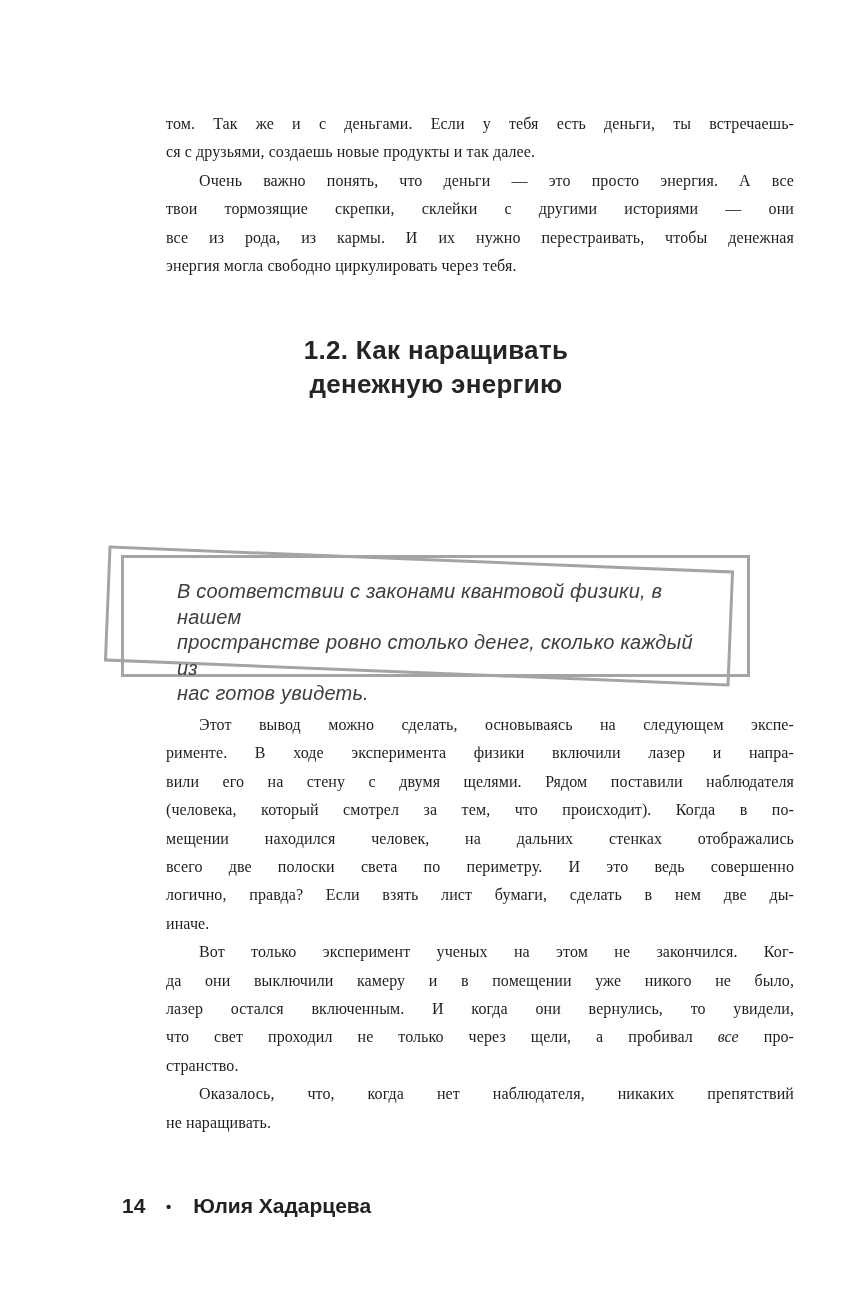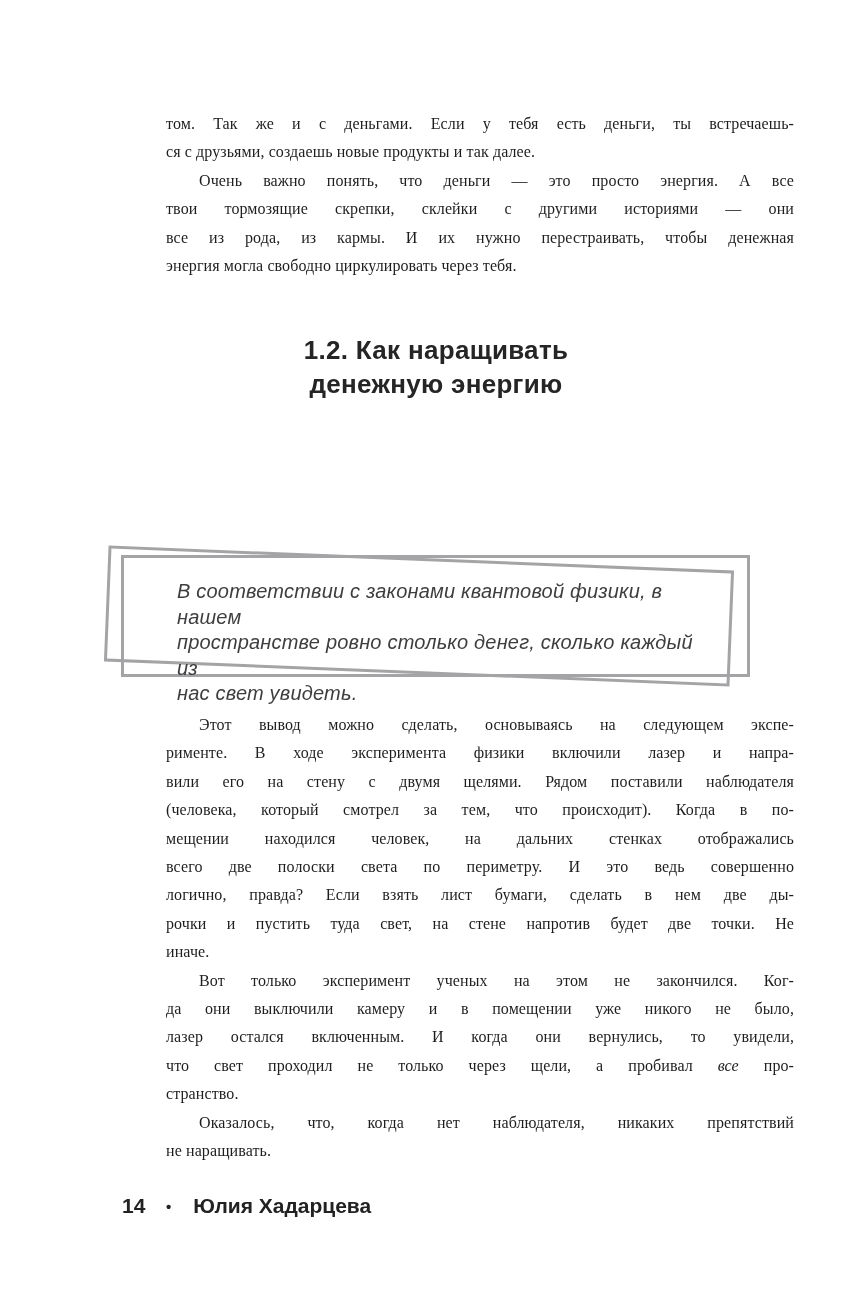--- a/index.html
+++ b/index.html
@@ -103,32 +103,31 @@
     <div>денежную энергию</div>
   </h2>
 
 
   <div class="frame" id="frame-rotated"></div>
   <div class="frame" id="frame-straight"></div>
 
   <div class="quote">
     <div>В соответствии с законами квантовой физики, в нашем</div>
     <div>пространстве ровно столько денег, сколько каждый из</div>
-    <div>нас свет увидеть.</div>
+    <div>нас готов увидеть.</div>
   </div>
 
   <section class="block" id="block-experiment">
     <div class="bl ind">Этот вывод можно сделать, основываясь на следующем экспе-</div>
     <div class="bl">рименте. В ходе эксперимента физики включили лазер и напра-</div>
     <div class="bl">вили его на стену с двумя щелями. Рядом поставили наблюдателя</div>
     <div class="bl">(человека, который смотрел за тем, что происходит). Когда в по-</div>
     <div class="bl">мещении находился человек, на дальних стенках отображались</div>
     <div class="bl">всего две полоски света по периметру. И это ведь совершенно</div>
     <div class="bl">логично, правда? Если взять лист бумаги, сделать в нем две ды-</div>
-    <div class="bl">рочки и пустить туда свет, на стене напротив будет две точки. Не</div>
     <div class="bl last">иначе.</div>
     <div class="bl ind">Вот только эксперимент ученых на этом не закончился. Ког-</div>
     <div class="bl">да они выключили камеру и в помещении уже никого не было,</div>
     <div class="bl">лазер остался включенным. И когда они вернулись, то увидели,</div>
     <div class="bl">
       <span>что свет проходил не только через щели, а пробивал </span><span class="em-i">все</span><span> про-</span>
     </div>
     <div class="bl last">странство.</div>
     <div class="bl ind">Оказалось, что, когда нет наблюдателя, никаких препятствий</div>
     <div class="bl last">не наращивать.</div>

